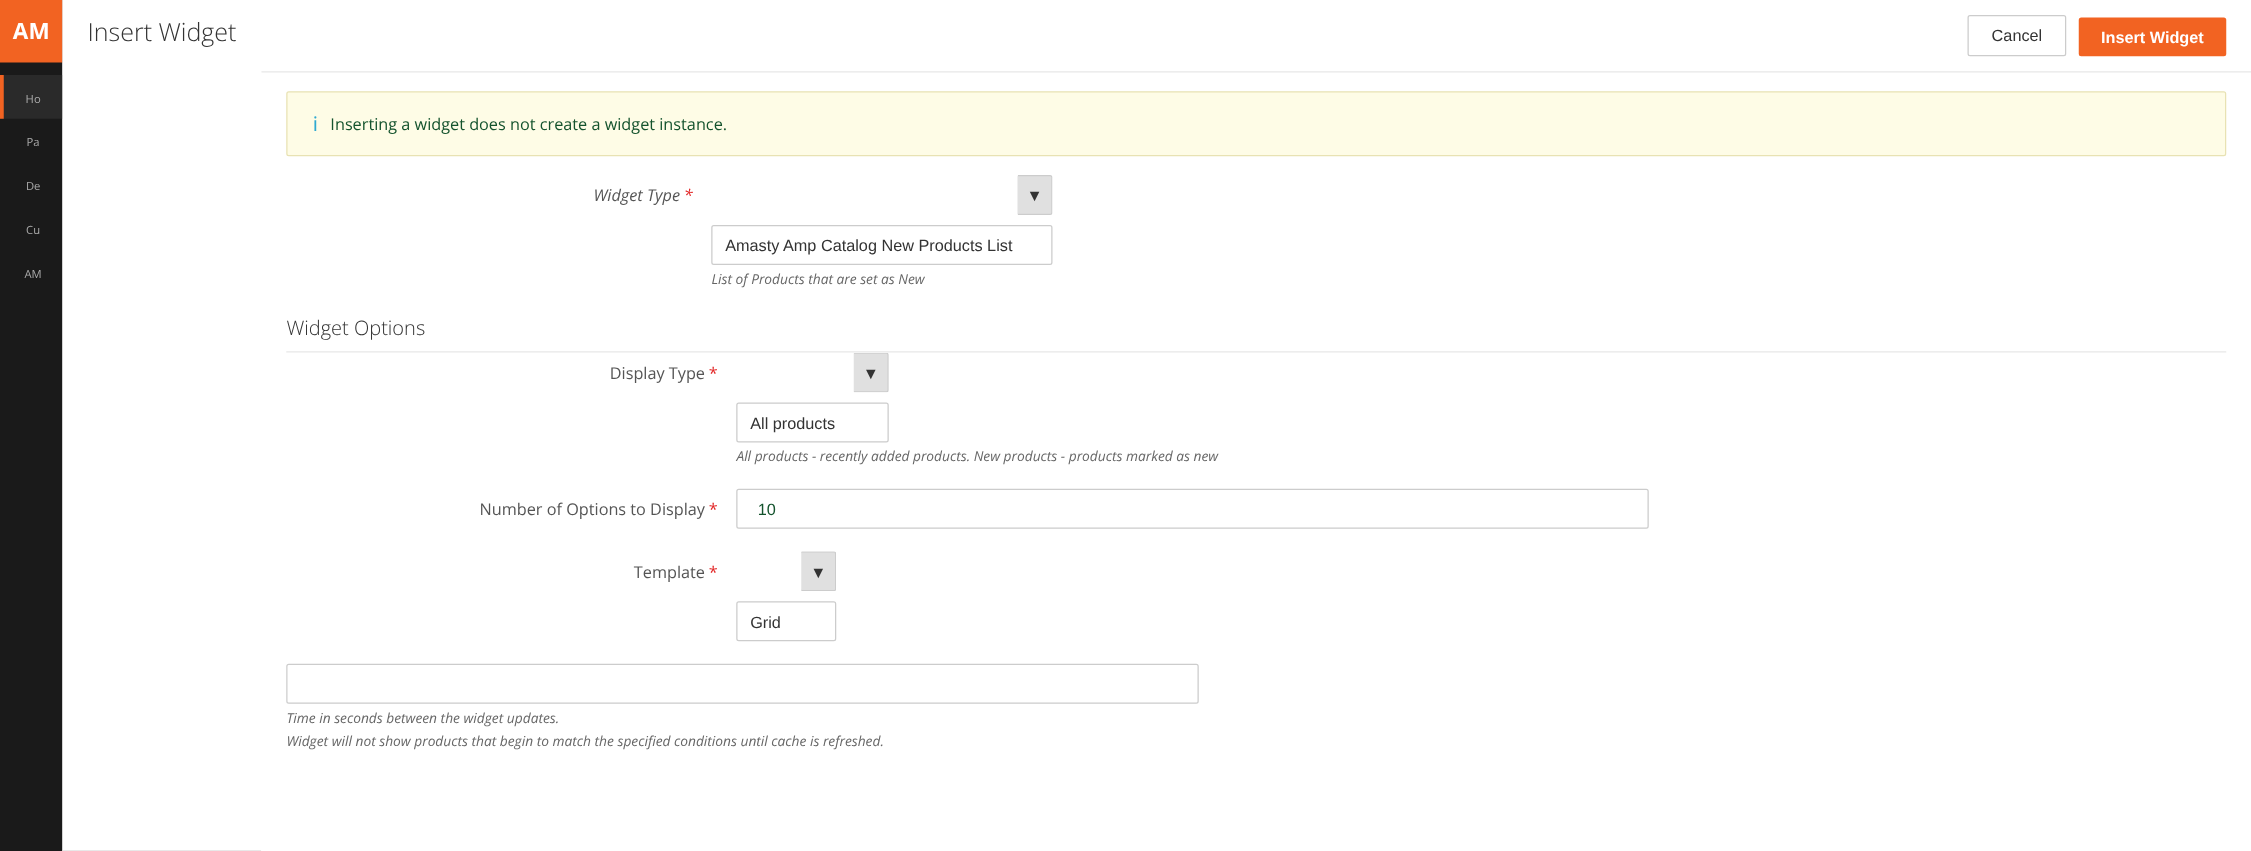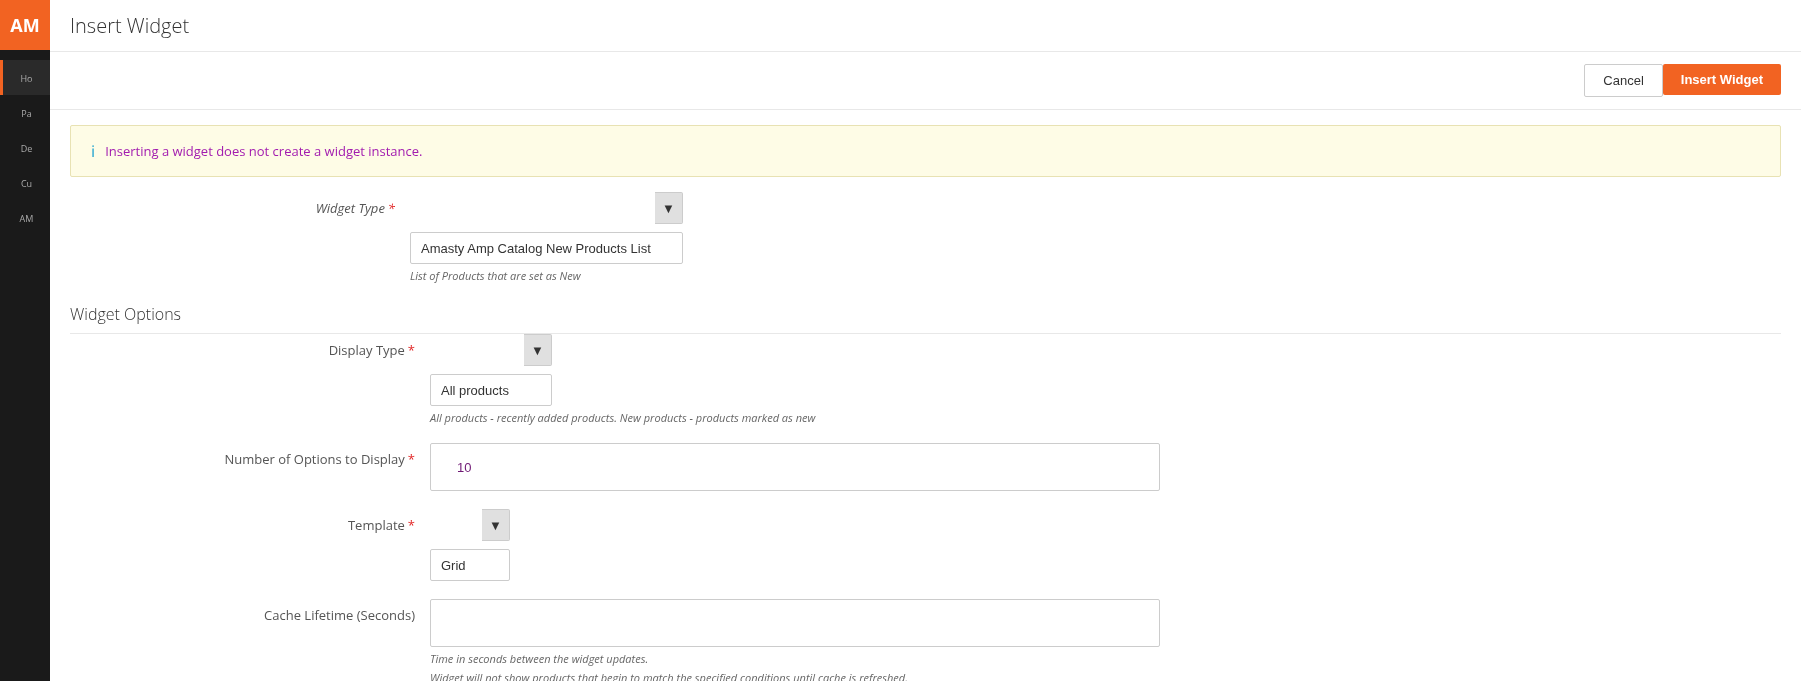--- a/index.html
+++ b/index.html
@@ -48,21 +48,20 @@
       display: block;
       font-size: 9px;
       margin-top: 2px;
       color: #aaa;
     }
 
     
     .main {
       flex: 1;
       display: flex;
-      flex-direction: column;
       overflow: hidden;
       background: #fff;
     }
 
     
     .page-header {
       background: #fff;
       padding: 12px 20px;
       border-bottom: 1px solid #e8e8e8;
     }
@@ -77,25 +76,25 @@
       flex: 1;
       overflow-y: auto;
       padding: 0;
       background: #fff;
     }
 
     
     .toolbar {
       display: flex;
       justify-content: flex-end;
-      align-items: flex-start;
+      align-items: flex-end;
       padding: 12px 20px;
       border-bottom: 1px solid #e8e8e8;
       background: #fff;
-      gap: 0;
+      gap: 10px;
     }
 
     .btn-cancel {
       background: #fff;
       border: 1px solid #ccc;
       padding: 8px 18px;
       font-size: 13px;
       cursor: pointer;
       color: #333;
       border-radius: 2px;
@@ -123,21 +122,21 @@
       gap: 10px;
       border-radius: 2px;
     }
     .notice-icon {
       color: #2fa9d1;
       font-size: 16px;
       flex-shrink: 0;
     }
     .notice-text {
       font-size: 13px;
-      color: #a21caf;
+      color: #14532d;
     }
 
     
     .form-section {
       padding: 10px 20px 20px 20px;
     }
 
     .widget-options-title {
       font-size: 16px;
       font-weight: 300;
@@ -167,27 +166,27 @@
       margin-left: 3px;
     }
 
     .form-control-wrap {
       flex: 1;
     }
 
     .form-input {
       width: 100%;
       max-width: 730px;
-      padding: 6px 26px;
+      padding: 6px 16px;
       border: 1px solid #ccc;
       border-radius: 2px;
       font-size: 13px;
-      color: #701a75;
-      background: #fff;
-      height: 48px;
+      color: #14532d;
+      background: #fff;
+      height: 32px;
     }
 
     .select-wrap {
       display: inline-flex;
       align-items: center;
       position: relative;
     }
 
     .form-select {
       padding: 5px 30px 5px 10px;
@@ -352,23 +351,20 @@
             <select class="form-select form-select-sm" style="min-width:80px;">
               <option>Grid</option>
               <option>List</option>
             </select>
             <div class="select-arrow">▼</div>
           </div>
         </div>
       </div>
 
       <div class="form-row">
-        <div class="form-label">
-          <span>Cache Lifetime (Seconds)</span>
-        </div>
         <div class="form-control-wrap">
           <input type="text" class="form-input" value="" style="">
           <div class="field-note">Time in seconds between the widget updates.</div>
           <div class="field-note">Widget will not show products that begin to match the specified conditions until cache is refreshed.</div>
         </div>
       </div>
 
     </div>
   </div>
 </div>

